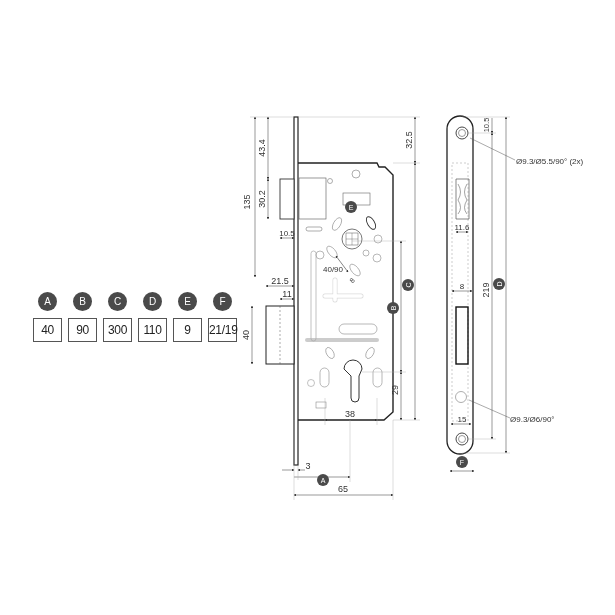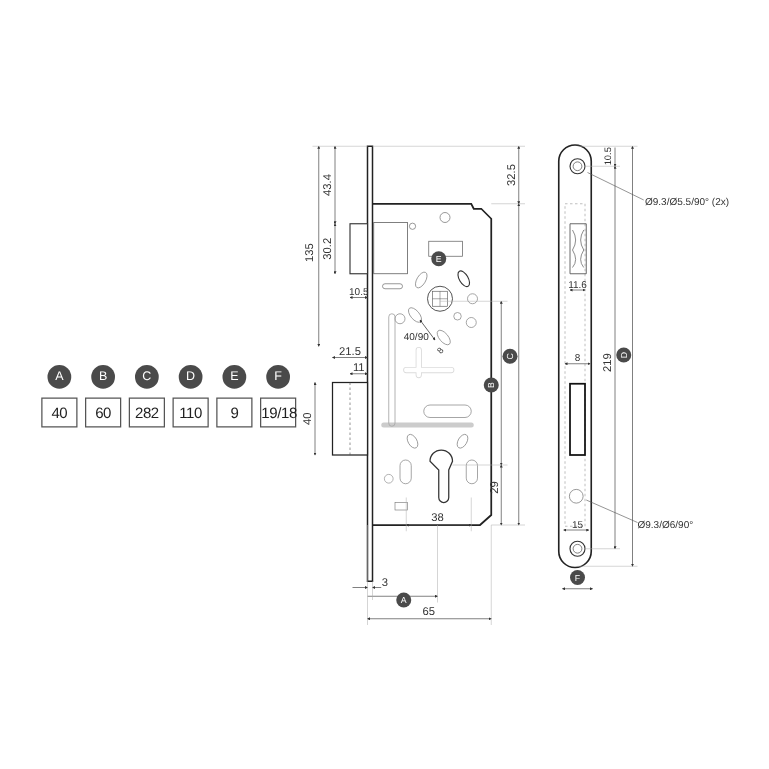--- a/index.html
+++ b/index.html
@@ -16,37 +16,37 @@
 </head>
 <body>
 
 <div class="legend">
   <div class="leg-item" style="left:0px">
     <div class="leg-badge">A</div>
     <div class="leg-box">40</div>
   </div>
   <div class="leg-item" style="left:35px">
     <div class="leg-badge">B</div>
-    <div class="leg-box">60</div>
+    <div class="leg-box">90</div>
   </div>
   <div class="leg-item" style="left:70px">
     <div class="leg-badge">C</div>
-    <div class="leg-box">282</div>
+    <div class="leg-box">300</div>
   </div>
   <div class="leg-item" style="left:105px">
     <div class="leg-badge">D</div>
     <div class="leg-box">110</div>
   </div>
   <div class="leg-item" style="left:140px">
     <div class="leg-badge">E</div>
     <div class="leg-box">9</div>
   </div>
   <div class="leg-item" style="left:175px">
     <div class="leg-badge">F</div>
-    <div class="leg-box">19/18</div>
+    <div class="leg-box">21/19</div>
   </div>
 </div>
 
 <svg width="615" height="615" viewBox="0 0 615 615">
   <defs>
     <marker id="ar" viewBox="0 0 6 6" refX="5" refY="3" markerWidth="4" markerHeight="4" orient="auto-start-reverse">
       <path d="M0,0 L6,3 L0,6 z" fill="#333"></path>
     </marker>
   </defs>
 

